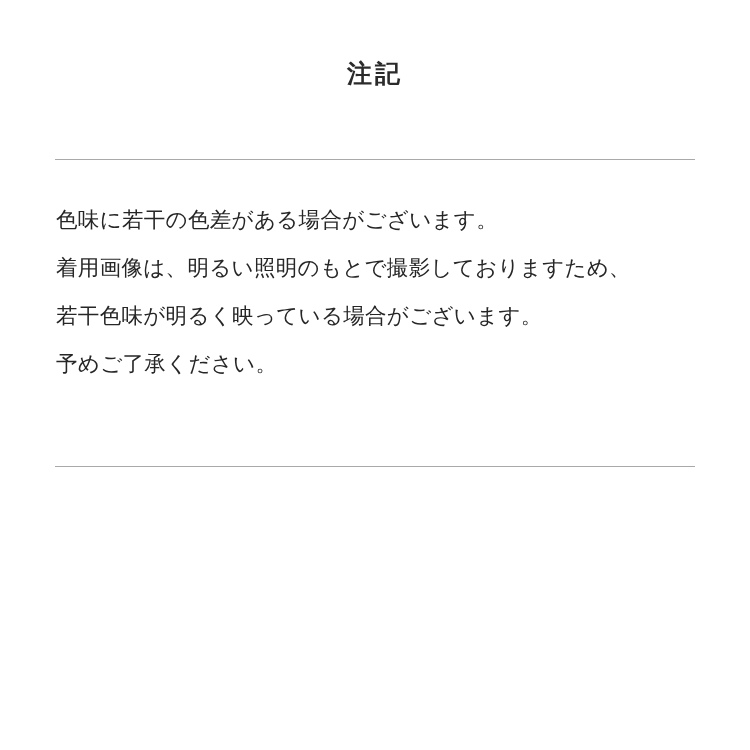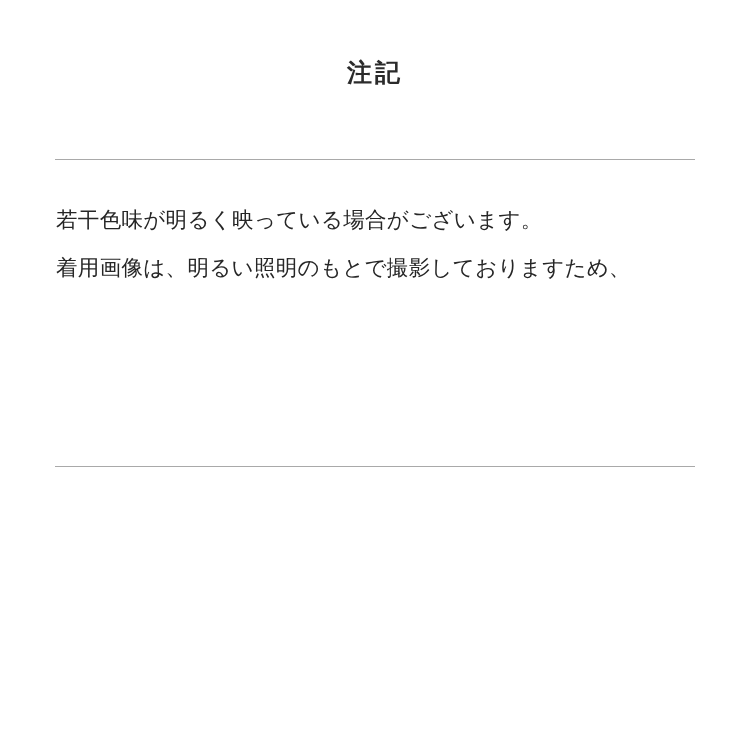--- a/index.html
+++ b/index.html
@@ -13,21 +13,20 @@
     font-family: "Liberation Sans", "DejaVu Sans", sans-serif;
     color: #231f20;
     overflow: hidden;
   }
 
   .page {
     position: relative;
     width: 750px;
     height: 724px;
     box-sizing: border-box;
-    font-family: Liberation Serif, serif;
   }
 
   .note-title {
     position: absolute;
     top: 58px;
     left: 0;
     width: 750px;
     text-align: center;
     font-size: 25px;
     font-weight: 700;
@@ -64,19 +63,21 @@
 </head>
 <body>
 
 <div class="page">
 
   <div class="note-title">注記</div>
 
   <div class="rule rule-top"></div>
 
   <div class="note-body">
+    <div class="note-line">色味に若干の色差がある場合がございます。</div>
+    <div class="note-line">着用画像は、明るい照明のもとで撮影しておりますため、</div>
     <div class="note-line">若干色味が明るく映っている場合がございます。</div>
-    <div class="note-line">着用画像は、明るい照明のもとで撮影しておりますため、</div>
+    <div class="note-line">予めご了承ください。</div>
   </div>
 
   <div class="rule rule-bottom"></div>
 
 </div>
 
 </body></html>

